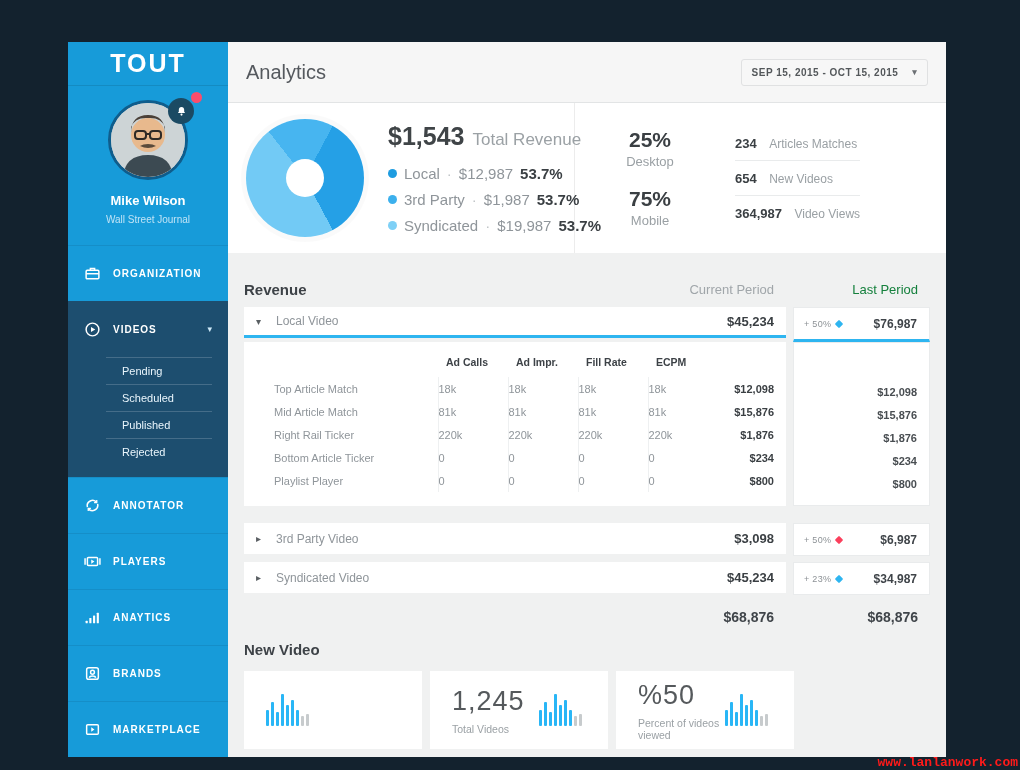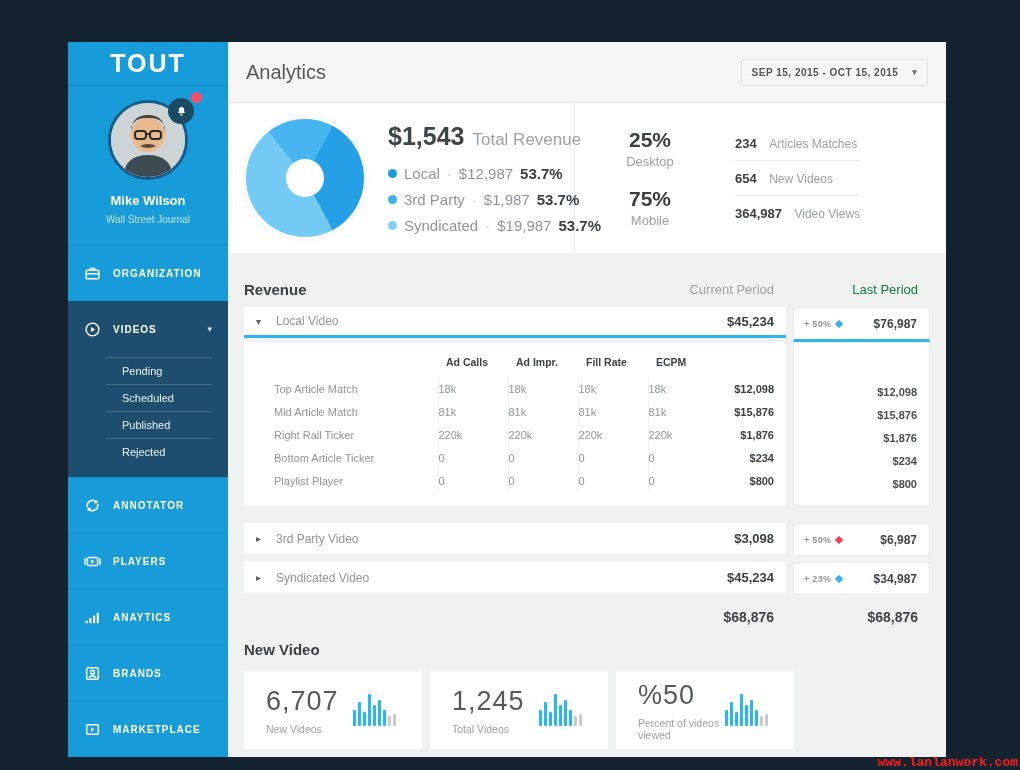--- a/index.html
+++ b/index.html
@@ -76,21 +76,21 @@
 
   .row-line { display:flex; gap:7px; }
   .row-main { flex:1; background:#fff; }
   .row-last { width:137px; background:#fff; border:1px solid #e9ebec; }
   .grp-row { height:31px; display:flex; align-items:center; padding:0 12px; cursor:pointer; }
   .grp-row .caret { font-size:10px; color:#5a5f63; width:20px; }
   .grp-row .gname { font-size:12px; color:#8f959a; }
   .grp-row .gval { margin-left:auto; font-size:13px; font-weight:700; color:#3a3f43; }
   .blue-edge { border-bottom:3px solid #2eb5f0; }
   .last-cell { height:100%; min-height:31px; display:flex; align-items:center; padding:0 12px 0 10px; }
-  .chg { font-size:9px; font-weight:700; color:#8d9296; letter-spacing:0.3px; }
+  .chg { font-size:9px; font-weight:400; color:#8d9296; letter-spacing:0.3px; }
   .diamond { width:6px; height:6px; transform:rotate(45deg); margin-left:5px; border-radius:1px; }
   .last-cell .lval { margin-left:auto; font-size:12px; font-weight:700; color:#3f4449; }
 
   
   .detail-line { margin-top:0; }
   .detail-main { padding:6px 12px 14px 30px; }
   .dtable { width:100%; border-collapse:collapse; }
   .dtable th { font-size:10.5px; font-weight:700; color:#3d4247; text-align:left; padding:8px 0 9px; }
   .dtable td { font-size:11px; color:#8f959a; padding:5px 0; height:23px; }
   .dtable .lblcol { width:164px; }
@@ -451,24 +451,20 @@
         </div>
 
         <div class="section">
           <div class="sec-head" style="margin-top:4px; height:28px;">
             <div class="hl">
               <span class="sec-title">New Video</span>
             </div>
           </div>
           <div class="cards">
             <div class="card">
-              <div class="left">
-                <div class="cnum">6,707</div>
-                <div class="clab">New Videos</div>
-              </div>
               <div class="spark">
                   <i style="height: 16px;"></i>
                   <i style="height: 24px;"></i>
                   <i style="height: 14px;"></i>
                   <i style="height: 32px;"></i>
                   <i style="height: 21px;"></i>
                   <i style="height: 26px;"></i>
                   <i style="height: 16px;"></i>
                   <i class="gray" style="height: 10px;"></i>
                   <i class="gray" style="height: 12px;"></i>

